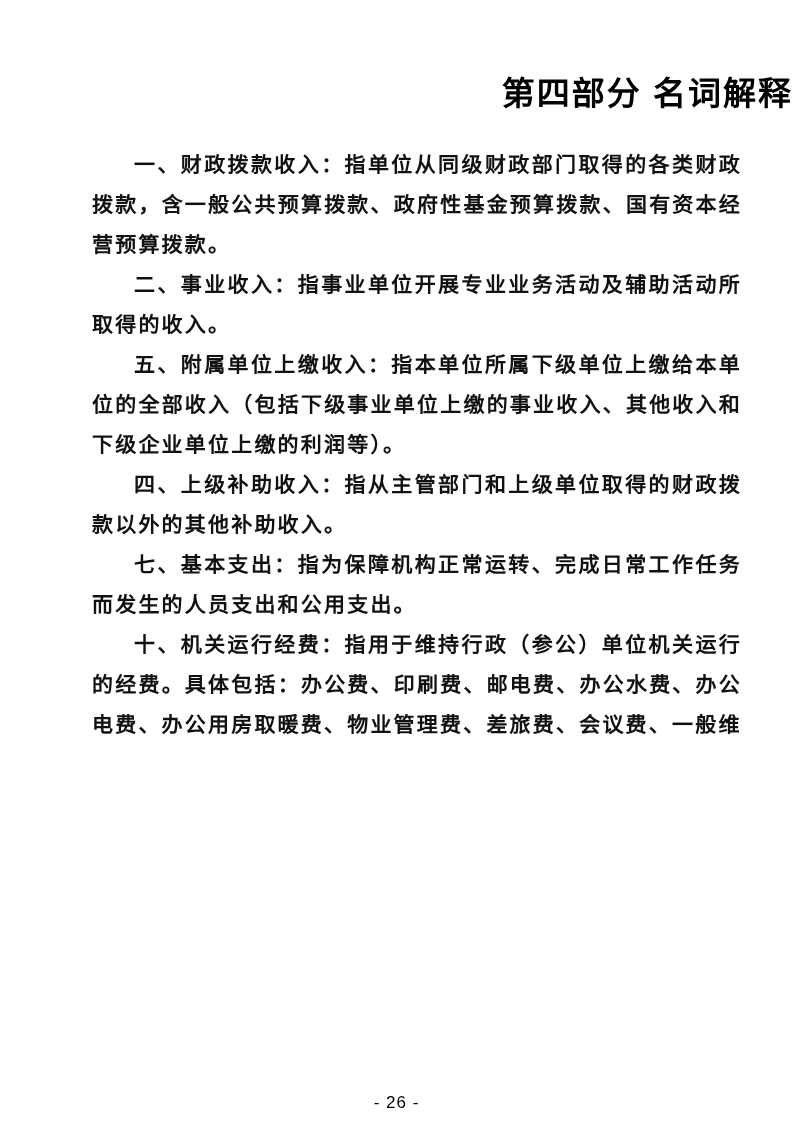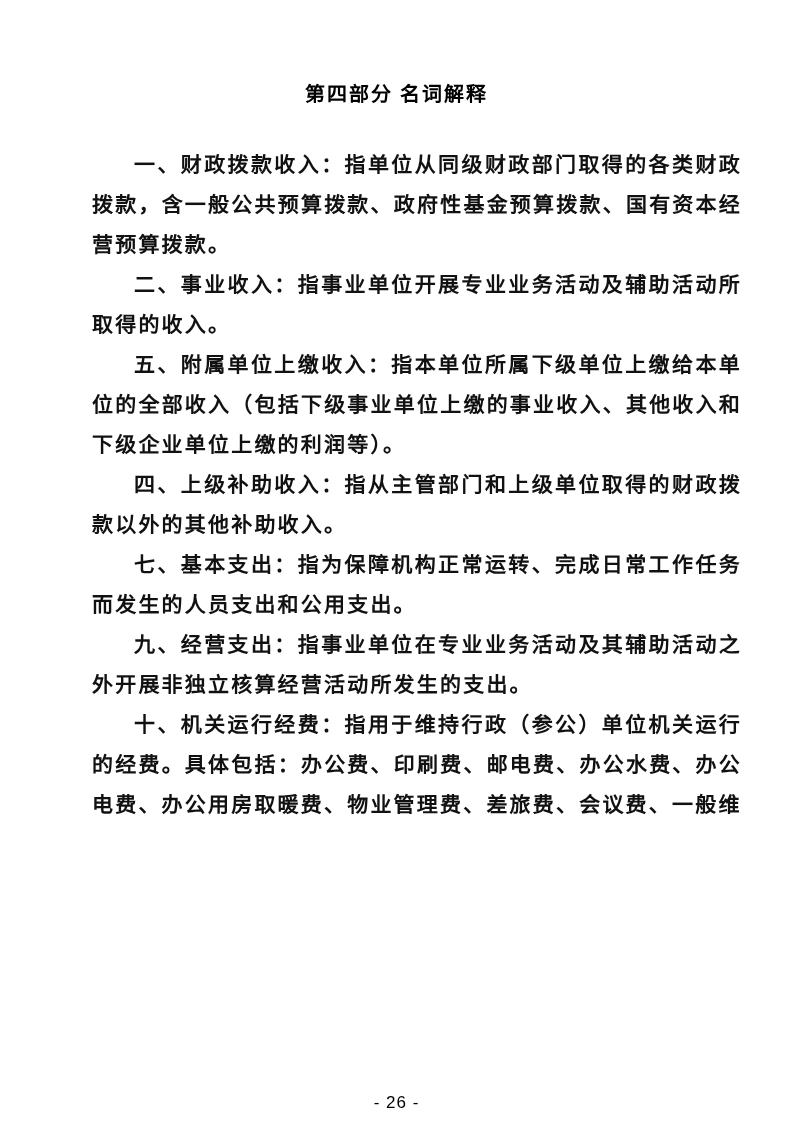--- a/index.html
+++ b/index.html
@@ -12,24 +12,24 @@
     width: 793px;
     height: 1122px;
     margin: 0 auto;
     background: #ffffff;
     color: #000000;
     overflow: hidden;
   }
   .doc-title {
     margin: 0;
     padding-top: 76px;
-    text-align: center;
-    font-family: Liberation Serif, serif;
+    text-align: right;
+    font-family: Liberation Sans, sans-serif;
     font-weight: 700;
-    font-size: 20px;
+    font-size: 33px;
     line-height: 36px;
     letter-spacing: 2px;
     color: #000000;
   }
   .doc-body {
     width: 650px;
     margin: 33px 0 0 92px;
     font-family: "Liberation Serif", "DejaVu Serif", serif;
     font-size: 21px;
     line-height: 40px;
@@ -62,19 +62,18 @@
 <div class="doc-page">
 
   <h1 class="doc-title">第四部分 名词解释</h1>
 
   <div class="doc-body">
     <p>一、财政拨款收入：指单位从同级财政部门取得的各类财政拨款，含一般公共预算拨款、政府性基金预算拨款、国有资本经营预算拨款。</p>
     <p>二、事业收入：指事业单位开展专业业务活动及辅助活动所取得的收入。</p>
     <p>五、附属单位上缴收入：指本单位所属下级单位上缴给本单位的全部收入（包括下级事业单位上缴的事业收入、其他收入和下级企业单位上缴的利润等）。</p>
     <p>四、上级补助收入：指从主管部门和上级单位取得的财政拨款以外的其他补助收入。</p>
     <p>七、基本支出：指为保障机构正常运转、完成日常工作任务而发生的人员支出和公用支出。</p>
-    <p>九、经营支出：指事业单位在专业业务活动及其辅助活动之外开展非独立核算经营活动所发生的支出。</p>
     <p>十、机关运行经费：指用于维持行政（参公）单位机关运行的经费。具体包括：办公费、印刷费、邮电费、办公水费、办公电费、办公用房取暖费、物业管理费、差旅费、会议费、一般维</p>
   </div>
 
   <div class="page-footer">- 26 -</div>
 
 </div>
 
 </body></html>

